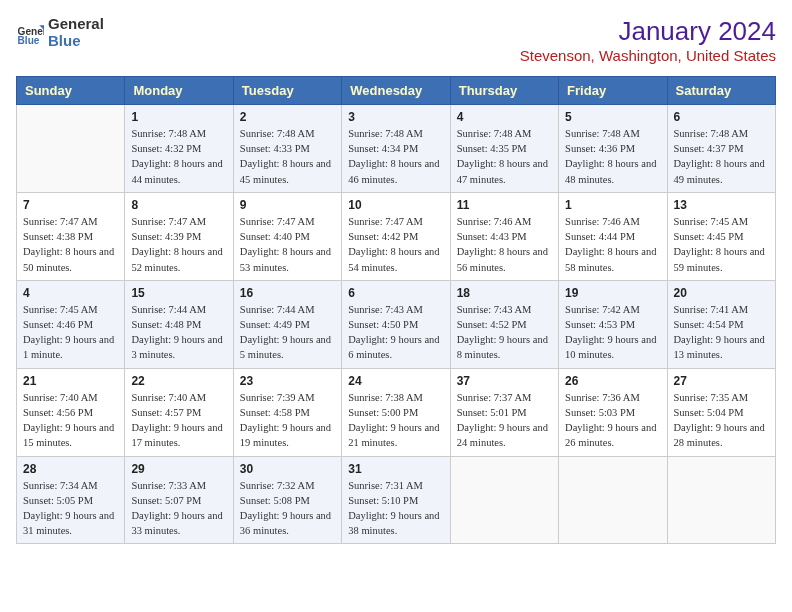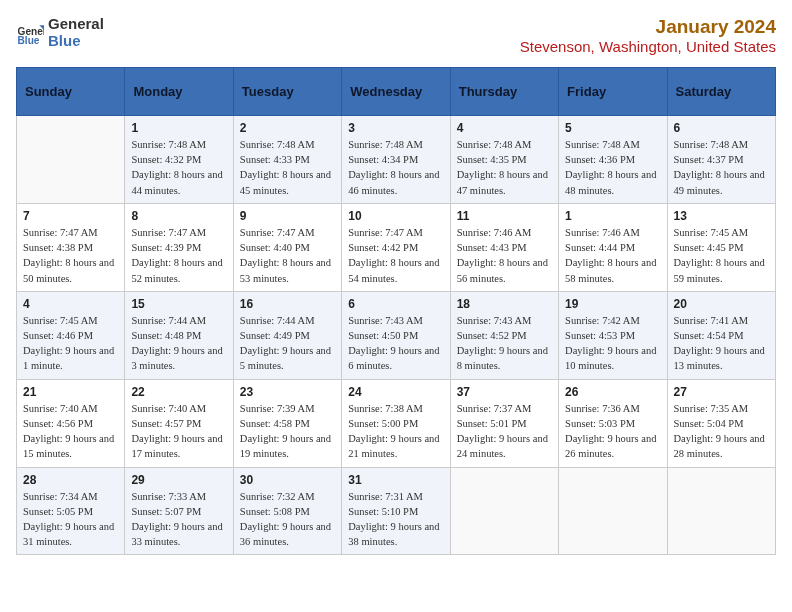--- a/index.html
+++ b/index.html
@@ -31,39 +31,39 @@
     }
     .logo-text span:first-child { color: #333; }
     .logo-icon {
       width: 28px;
       height: 28px;
     }
     .title-block {
       text-align: right;
     }
     .title-block h1 {
-      font-size: 19px;
-      font-weight: bold;
-      color: #a16207;
+      font-size: 26px;
+      font-weight: normal;
+      color: #4c1d95;
     }
     .title-block h2 {
       font-size: 15px;
       font-weight: normal;
       color: #b91c1c;
     }
     .calendar {
       width: 100%;
       border-collapse: collapse;
       font-size: 11px;
     }
     .calendar thead th {
       background-color: #3d6fb5;
-      color: #0f172a;
+      color: #fef9c3;
       text-align: left;
-      padding: 16px 8px;
+      padding: 6px 8px;
       font-size: 13px;
       font-weight: bold;
       border: 1px solid #2d5a9e;
     }
     .calendar tbody td {
       vertical-align: top;
       border: 1px solid #ccc;
       padding: 5px 6px;
       width: 108px;
       min-height: 80px;

